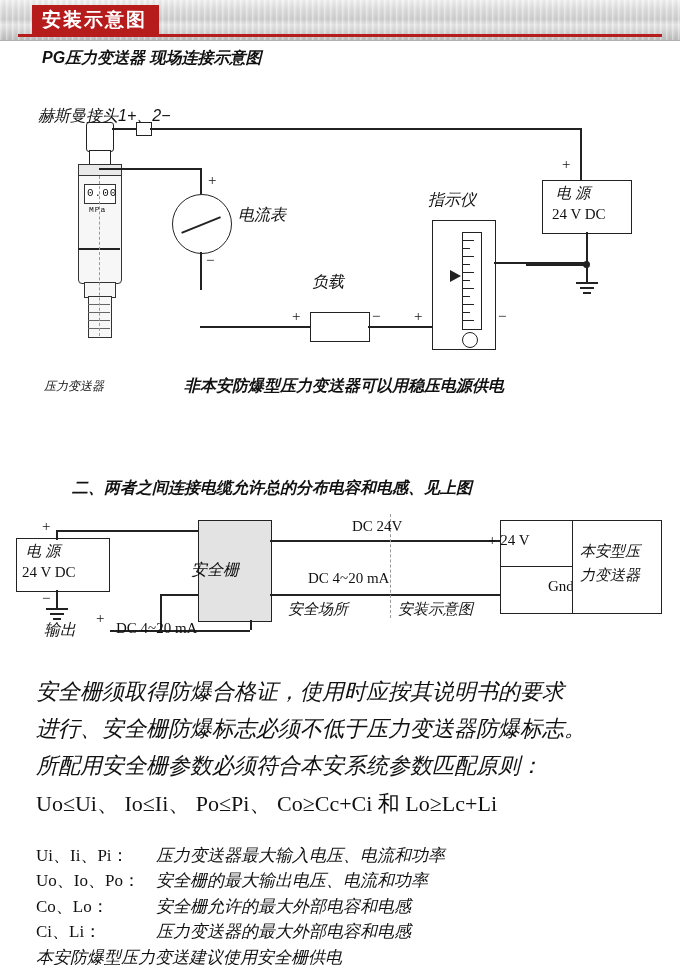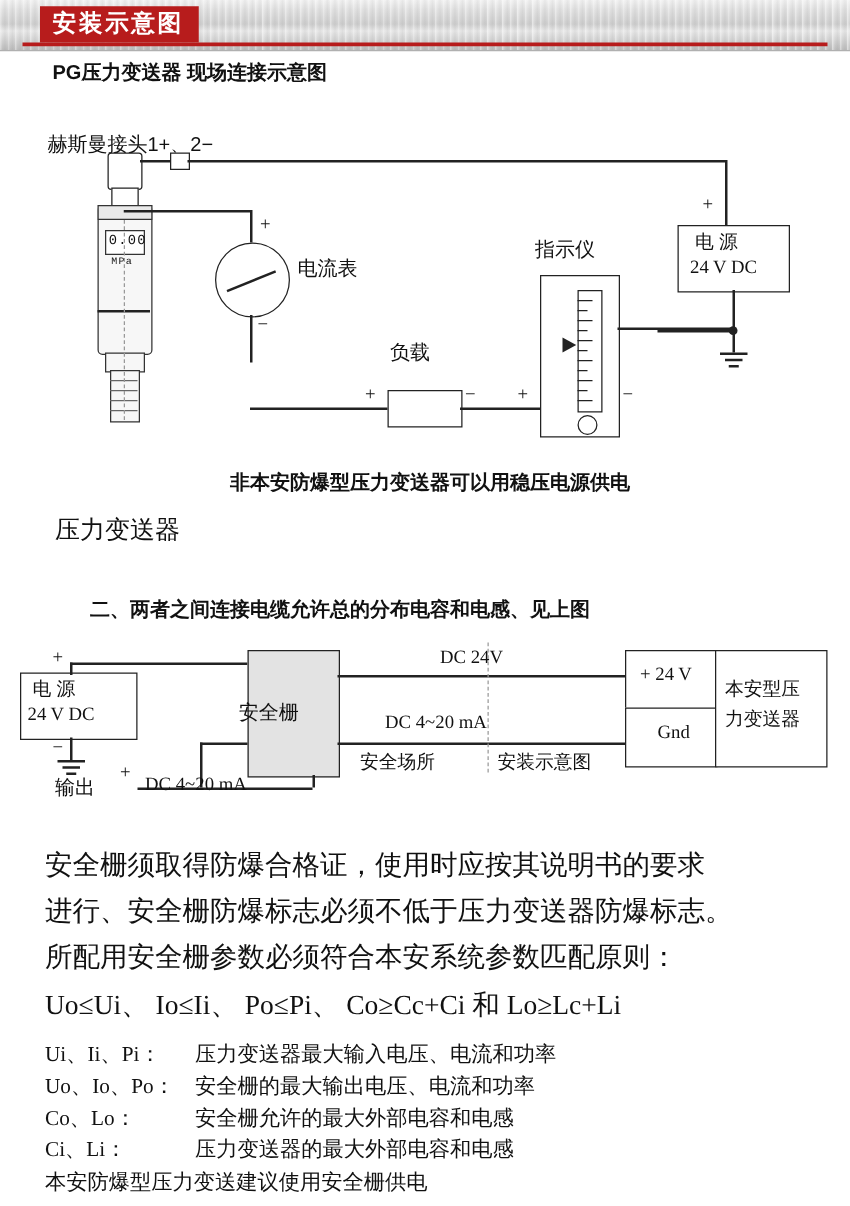--- a/index.html
+++ b/index.html
@@ -30,21 +30,21 @@
     letter-spacing:2px;
     font-family:"Liberation Sans", sans-serif;
     z-index:3;
   }
   .banner-line{
     position:absolute;left:18px;top:34px;width:644px;height:3px;background:#b71c1c;z-index:2;
   }
 
   
   .t{position:absolute;white-space:nowrap;}
-  .cn{font-family:"Liberation Sans", sans-serif;}
+  .cn{font-family:"Liberation Sans", sans-serif;font-style:italic;}
   .bold{font-weight:bold;}
 
   
   #title1{left:42px;top:48px;font-size:16px;font-weight:bold;}
   #title2{left:72px;top:478px;font-size:16px;font-weight:bold;}
 
   
   #d1{position:absolute;left:0;top:80px;width:680px;height:340px;}
   .ln{position:absolute;background:#222;}
   .h{height:1.6px;}
@@ -102,21 +102,21 @@
   <div class="ln h" style="left:78px;top:168px;width:42px;"></div>
   <div class="tx-body" style="left:84px;top:202px;width:30px;height:14px;"></div>
   <div class="tx-body" style="left:88px;top:216px;width:22px;height:40px;"></div>
   <div class="ln h" style="left:88px;top:224px;width:22px;background:#666;height:1px;"></div>
   <div class="ln h" style="left:88px;top:232px;width:22px;background:#666;height:1px;"></div>
   <div class="ln h" style="left:88px;top:240px;width:22px;background:#666;height:1px;"></div>
   <div class="ln h" style="left:88px;top:248px;width:22px;background:#666;height:1px;"></div>
 
   <div class="dash-v" style="left:99px;top:96px;height:160px;"></div>
 
-  <div class="lbl cn" style="left:44px;top:298px;font-size:20px;margin-top:32px;">压力变送器</div>
+  <div class="lbl cn" style="left:44px;top:298px;font-size:12px;">压力变送器</div>
 
   <div class="ln h" style="left:150px;top:48px;width:430px;"></div>
   <div class="ln v" style="left:580px;top:48px;height:52px;"></div>
   <div class="sym" style="left:562px;top:76px;">+</div>
 
   <div class="box" style="left:542px;top:100px;width:88px;height:52px;"></div>
   <div class="lbl cn" style="left:556px;top:104px;font-size:15px;">电    源</div>
   <div class="lbl" style="left:552px;top:126px;font-size:15px;">24 V DC</div>
 
   <div class="ln v" style="left:586px;top:152px;height:32px;"></div>
@@ -196,42 +196,42 @@
   <div class="lbl" style="left:352px;top:6px;font-size:15px;">DC  24V</div>
 
   <div class="ln h" style="left:270px;top:82px;width:230px;"></div>
   <div class="lbl" style="left:308px;top:58px;font-size:15px;">DC 4~20  mA</div>
 
   <div class="dash-v" style="left:390px;top:2px;height:104px;"></div>
   <div class="lbl cn" style="left:288px;top:88px;font-size:15px;">安全场所</div>
   <div class="lbl cn" style="left:398px;top:88px;font-size:15px;">安装示意图</div>
 
   <div class="box" style="left:500px;top:8px;width:72px;height:46px;"></div>
-  <div class="lbl" style="left:512px;top:20px;font-size:15px;">+ 24 V</div>
+  <div class="lbl" style="left:488px;top:20px;font-size:15px;">+ 24 V</div>
   <div class="box" style="left:500px;top:54px;width:72px;height:46px;"></div>
-  <div class="lbl" style="left:526px;top:66px;font-size:15px;">Gnd</div>
+  <div class="lbl" style="left:548px;top:66px;font-size:15px;">Gnd</div>
 
   <div class="box" style="left:572px;top:8px;width:88px;height:92px;"></div>
   <div class="lbl cn" style="left:580px;top:30px;font-size:15px;">本安型压</div>
   <div class="lbl cn" style="left:580px;top:54px;font-size:15px;">力变送器</div>
 
   <div class="ln v" style="left:160px;top:82px;height:36px;"></div>
   <div class="ln h" style="left:160px;top:82px;width:38px;"></div>
   <div class="ln h" style="left:110px;top:118px;width:140px;"></div>
   <div class="ln v" style="left:250px;top:108px;height:10px;"></div>
   <div class="lbl cn" style="left:44px;top:108px;font-size:16px;">输出</div>
   <div class="sym" style="left:96px;top:98px;">+</div>
   <div class="lbl" style="left:116px;top:108px;font-size:15px;">DC 4~20  mA</div>
 </div>
 
 <div id="para">
   <p class="cn">安全栅须取得防爆合格证，使用时应按其说明书的要求</p>
   <p class="cn">进行、安全栅防爆标志必须不低于压力变送器防爆标志。</p>
   <p class="cn">所配用安全栅参数必须符合本安系统参数匹配原则：</p>
-  <p style="margin-bottom:12px;">Uo≤Ui、   Io≤Ii、   Po≤Pi、   Co≥Cc+Ci  和   Lo≥Lc+Li</p>
+  <p style="margin-bottom:24px;">Uo≤Ui、   Io≤Ii、   Po≤Pi、   Co≥Cc+Ci  和   Lo≥Lc+Li</p>
 
   <div class="rowi">
     <div class="k">Ui、Ii、Pi：</div>
     <div class="v cn">压力变送器最大输入电压、电流和功率</div>
   </div>
   <div class="rowi">
     <div class="k">Uo、Io、Po：</div>
     <div class="v cn">安全栅的最大输出电压、电流和功率</div>
   </div>
   <div class="rowi">

